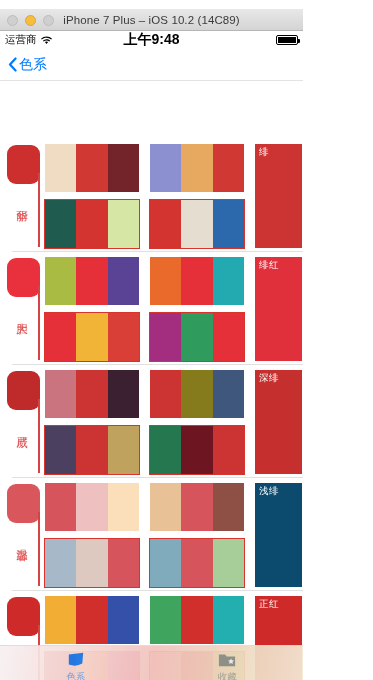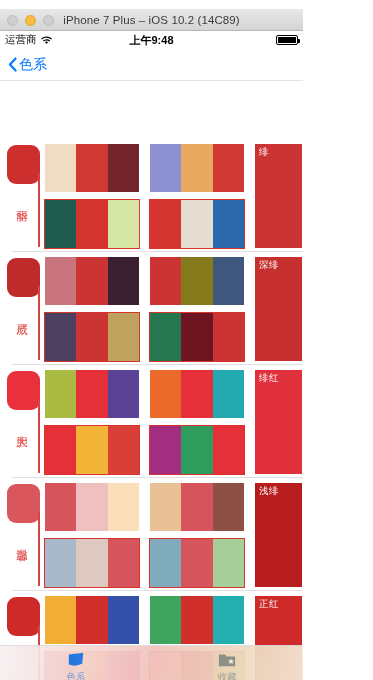--- a/index.html
+++ b/index.html
@@ -27,21 +27,21 @@
   }
 
   
   .statusbar{
     height:18px; display:flex; align-items:center; position:relative;
     background:#fff; padding:0 5px; font-size:10.5px; color:#000;
   }
   .sb-left{ display:flex; align-items:center; gap:4px; }
   .sb-center{
     position:absolute; left:0; right:0; text-align:center;
-    font-size:11px; font-weight:bold; pointer-events:none;
+    font-size:14px; font-weight:bold; pointer-events:none;
   }
   .sb-right{ margin-left:auto; display:flex; align-items:center; z-index:1; }
   .wifi{ width:11px; height:9px; display:block; }
   .batt{
     width:22px; height:9.5px; border:1px solid #000; border-radius:2px;
     position:relative; background:#fff;
   }
   .batt::after{
     content:""; position:absolute; right:-3px; top:2.5px;
     width:1.8px; height:4px; background:#000; border-radius:0 1px 1px 0;
@@ -201,20 +201,59 @@
           </div>
           <div class="named" style="background: rgb(204, 51, 51);">
             <div class="named-label">绯</div>
           </div>
         </div>
         <div class="sep"></div>
       </div>
       <div class="section">
         <div class="sec-inner">
           <div class="cat">
+            <div class="cat-swatch" style="background: rgb(232, 49, 60);"></div>
+            <div class="cat-stem"></div>
+            <div class="cat-name">大胆</div>
+          </div>
+          <div class="palettes">
+            <div class="prow">
+              <div class="pal noborder">
+                <div class="sw" style="background: rgb(169, 187, 66);"></div>
+                <div class="sw" style="background: rgb(229, 48, 58);"></div>
+                <div class="sw" style="background: rgb(90, 66, 148);"></div>
+              </div>
+              <div class="pal noborder">
+                <div class="sw" style="background: rgb(234, 106, 44);"></div>
+                <div class="sw" style="background: rgb(229, 48, 58);"></div>
+                <div class="sw" style="background: rgb(34, 170, 176);"></div>
+              </div>
+            </div>
+            <div class="prow">
+              <div class="pal">
+                <div class="sw" style="background: rgb(229, 48, 58);"></div>
+                <div class="sw" style="background: rgb(242, 180, 55);"></div>
+                <div class="sw" style="background: rgb(217, 63, 55);"></div>
+              </div>
+              <div class="pal">
+                <div class="sw" style="background: rgb(163, 45, 127);"></div>
+                <div class="sw" style="background: rgb(47, 155, 93);"></div>
+                <div class="sw" style="background: rgb(229, 48, 58);"></div>
+              </div>
+            </div>
+          </div>
+          <div class="named" style="background: rgb(224, 48, 60);">
+            <div class="named-label">绯红</div>
+          </div>
+        </div>
+        <div class="sep"></div>
+      </div>
+      <div class="section">
+        <div class="sec-inner">
+          <div class="cat">
             <div class="cat-swatch" style="background: rgb(191, 42, 42);"></div>
             <div class="cat-stem"></div>
             <div class="cat-name">威严</div>
           </div>
           <div class="palettes">
             <div class="prow">
               <div class="pal noborder">
                 <div class="sw" style="background: rgb(201, 116, 126);"></div>
                 <div class="sw" style="background: rgb(203, 52, 51);"></div>
                 <div class="sw" style="background: rgb(58, 32, 49);"></div>
@@ -240,59 +279,20 @@
           </div>
           <div class="named" style="background: rgb(197, 48, 47);">
             <div class="named-label">深绯</div>
           </div>
         </div>
         <div class="sep"></div>
       </div>
       <div class="section">
         <div class="sec-inner">
           <div class="cat">
-            <div class="cat-swatch" style="background: rgb(232, 49, 60);"></div>
-            <div class="cat-stem"></div>
-            <div class="cat-name">大胆</div>
-          </div>
-          <div class="palettes">
-            <div class="prow">
-              <div class="pal noborder">
-                <div class="sw" style="background: rgb(169, 187, 66);"></div>
-                <div class="sw" style="background: rgb(229, 48, 58);"></div>
-                <div class="sw" style="background: rgb(90, 66, 148);"></div>
-              </div>
-              <div class="pal noborder">
-                <div class="sw" style="background: rgb(234, 106, 44);"></div>
-                <div class="sw" style="background: rgb(229, 48, 58);"></div>
-                <div class="sw" style="background: rgb(34, 170, 176);"></div>
-              </div>
-            </div>
-            <div class="prow">
-              <div class="pal">
-                <div class="sw" style="background: rgb(229, 48, 58);"></div>
-                <div class="sw" style="background: rgb(242, 180, 55);"></div>
-                <div class="sw" style="background: rgb(217, 63, 55);"></div>
-              </div>
-              <div class="pal">
-                <div class="sw" style="background: rgb(163, 45, 127);"></div>
-                <div class="sw" style="background: rgb(47, 155, 93);"></div>
-                <div class="sw" style="background: rgb(229, 48, 58);"></div>
-              </div>
-            </div>
-          </div>
-          <div class="named" style="background: rgb(224, 48, 60);">
-            <div class="named-label">绯红</div>
-          </div>
-        </div>
-        <div class="sep"></div>
-      </div>
-      <div class="section">
-        <div class="sec-inner">
-          <div class="cat">
             <div class="cat-swatch" style="background: rgb(217, 86, 93);"></div>
             <div class="cat-stem"></div>
             <div class="cat-name">温馨</div>
           </div>
           <div class="palettes">
             <div class="prow">
               <div class="pal noborder">
                 <div class="sw" style="background: rgb(214, 84, 92);"></div>
                 <div class="sw" style="background: rgb(238, 192, 192);"></div>
                 <div class="sw" style="background: rgb(251, 223, 187);"></div>
@@ -309,21 +309,21 @@
                 <div class="sw" style="background: rgb(221, 201, 191);"></div>
                 <div class="sw" style="background: rgb(214, 84, 92);"></div>
               </div>
               <div class="pal">
                 <div class="sw" style="background: rgb(127, 171, 189);"></div>
                 <div class="sw" style="background: rgb(214, 84, 92);"></div>
                 <div class="sw" style="background: rgb(167, 205, 152);"></div>
               </div>
             </div>
           </div>
-          <div class="named" style="background: #b91c1c;">
+          <div class="named" style="background: #0c4a6e;">
             <div class="named-label">浅绯</div>
           </div>
         </div>
         <div class="sep"></div>
       </div>
       <div class="section">
         <div class="sec-inner">
           <div class="cat">
             <div class="cat-swatch" style="background: rgb(207, 42, 42);"></div>
             <div class="cat-stem"></div>

